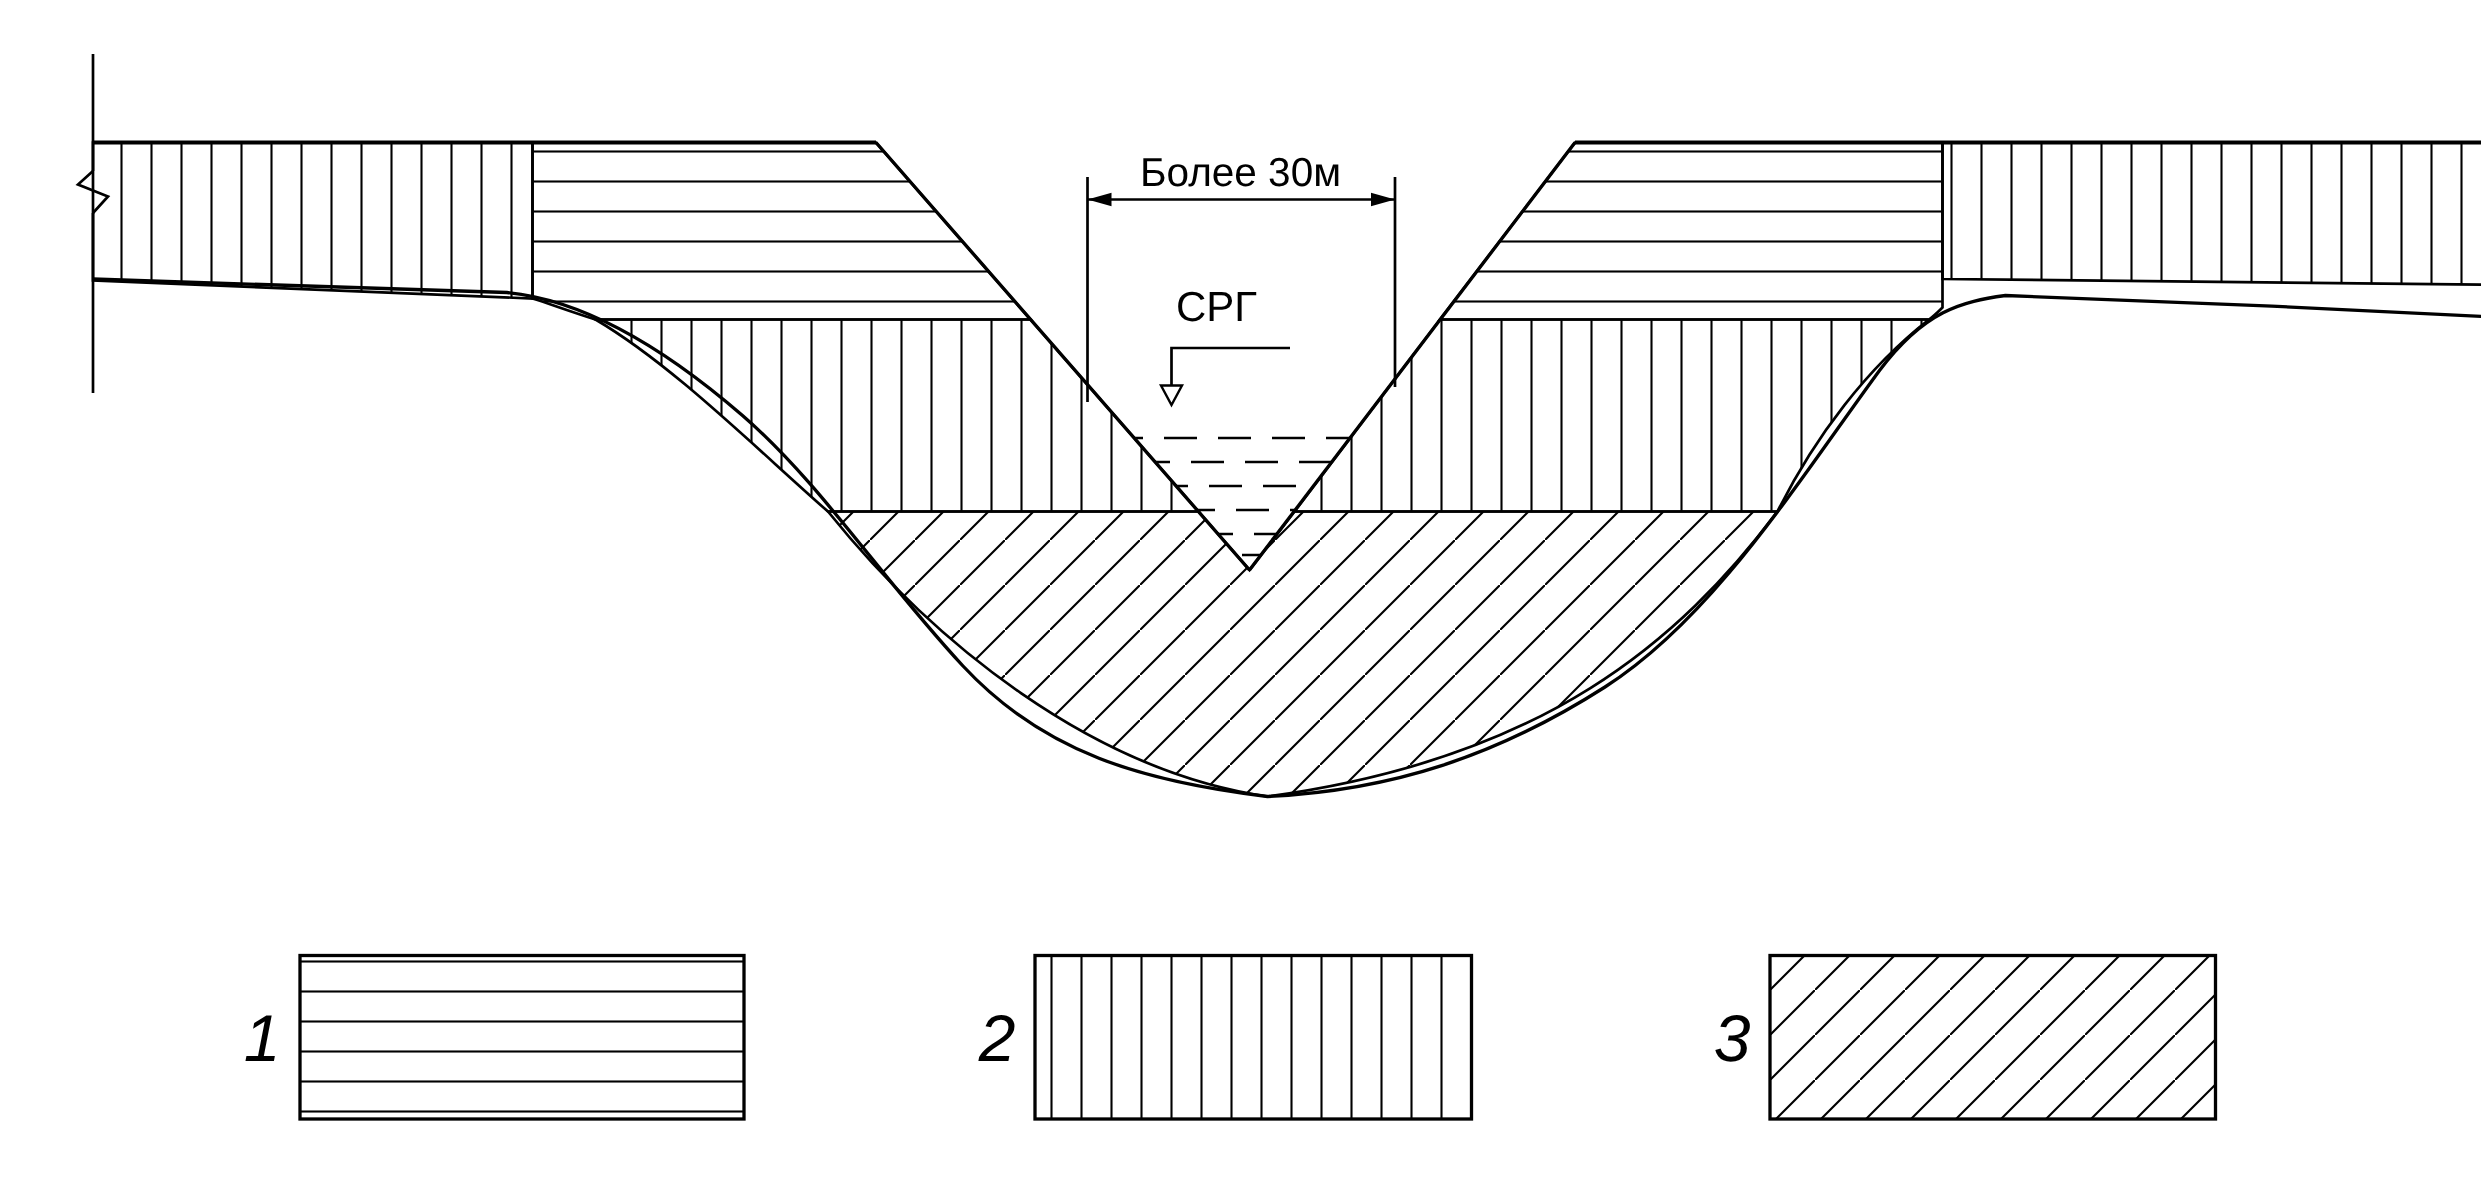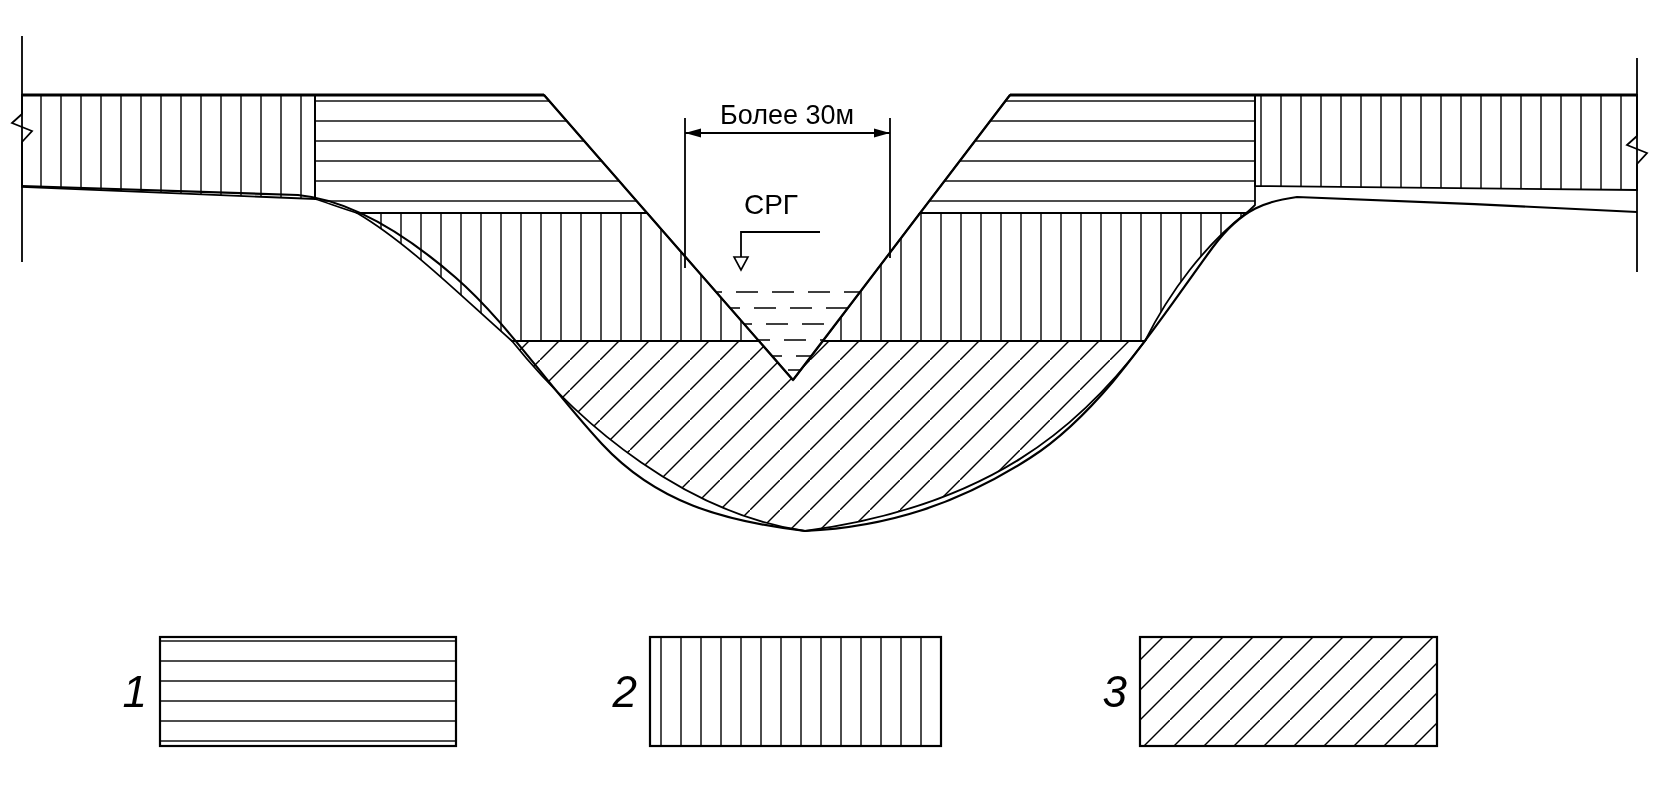--- a/index.html
+++ b/index.html
@@ -6,20 +6,21 @@
     margin: 0;
     padding: 0;
     background: #ffffff;
   }
   .stage {
     width: 1437px;
     height: 793px;
     position: relative;
     background: #ffffff;
     font-family: "Liberation Sans", sans-serif;
+    padding-left: 40px;
   }
   svg { display: block; }
   .ann-text {
     font-family: "Liberation Sans", sans-serif;
     fill: #000000;
   }
   .legend-num {
     font-family: "Liberation Sans", sans-serif;
     font-style: italic;
     fill: #000000;

